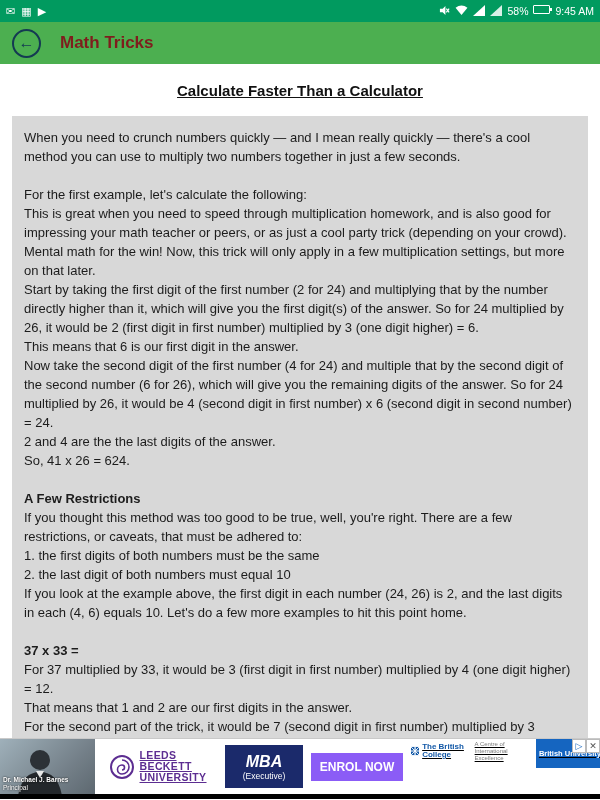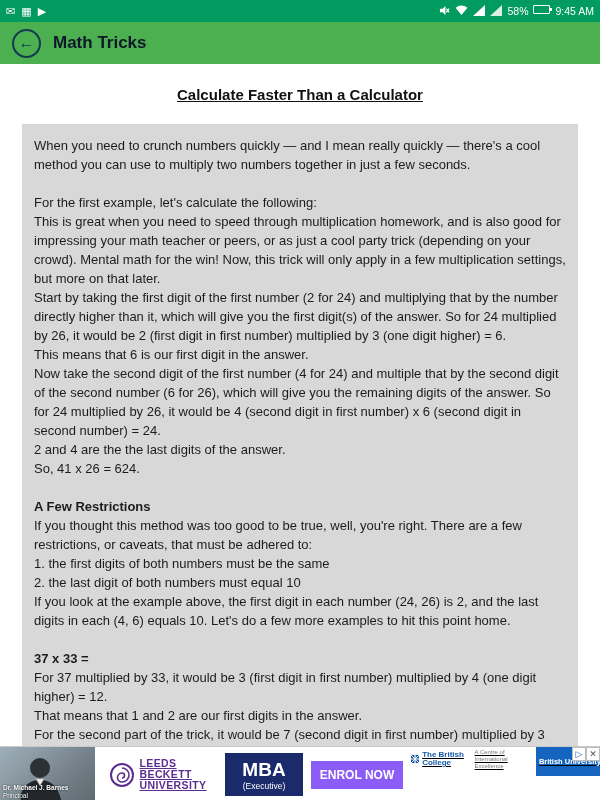--- a/index.html
+++ b/index.html
@@ -16,45 +16,45 @@
   .sb-right svg { display:block; }
   .battery { width:17px; height:9px; border:1px solid #fff; border-radius:1px; position:relative; padding:1px; }
   .battery:after { content:""; position:absolute; right:-3px; top:2px; width:2px; height:3px; background:#fff; }
   .battery-fill { height:100%; background:#fff; }
   .sb-text { font-size:10.5px; }
 
   
   .app-bar { height:42px; background:#4caf50; display:flex; align-items:center; padding:0 12px; flex:0 0 auto; }
   .back-btn { width:29px; height:29px; border-radius:50%; border:2px solid #143a52; background:transparent;
     color:#143a52; font-size:16px; font-weight:bold; cursor:pointer; display:flex; align-items:center; justify-content:center; }
-  .app-title { color:#0f172a; font-size:17px; font-weight:bold; margin-left:12px; }
-
-  
-  .title-area { height:60px; display:flex; align-items:center; justify-content:center; background:#fff; flex:0 0 auto; }
+  .app-title { color:#7f1d1d; font-size:17px; font-weight:bold; margin-left:19px; }
+
+  
+  .title-area { height:52px; display:flex; align-items:center; justify-content:center; background:#fff; flex:0 0 auto; }
   .article-title { font-size:15px; font-weight:bold; text-decoration:underline; color:#111; }
-  .article-wrap { padding:0 22px; background:#fff; height:622px; overflow:hidden; flex:0 0 auto; }
+  .article-wrap { padding:0 12px; background:#fff; height:622px; overflow:hidden; flex:0 0 auto; }
   .article-body { background:#d8d8d8; height:100%; padding:12px 12px; overflow:hidden;
     font-size:13px; line-height:19px; color:#1c1c1c; }
   .block { margin:0; }
   .block.gap { margin-top:19px; }
   .block.bold { font-weight:bold; }
 
   
   .ad { height:56px; background:#fff; border-top:1px solid #c9c9c9; display:flex; position:relative; flex:0 0 auto; }
   .ad-photo { width:95px; height:100%; position:relative; overflow:hidden;
     background:linear-gradient(135deg,#9fb0ba 0%,#77838c 60%,#5d6870 100%); flex:0 0 auto; }
   .ad-photo svg { position:absolute; bottom:-2px; left:10px; }
   .ad-photo-caption { position:absolute; left:3px; bottom:2px; color:#fff; font-size:6.5px; line-height:8px;
     text-shadow:0 0 2px #000; }
   .ad-photo-caption .cap-name { font-weight:bold; }
   .ad-leeds { width:128px; display:flex; align-items:center; justify-content:center; gap:5px; flex:0 0 auto; }
   .leeds-text { color:#5c2d91; font-weight:bold; font-size:10.5px; line-height:11px; width:70px; letter-spacing:.4px;text-decoration:underline; }
   .ad-mba { width:78px; background:#1b2a6b; color:#fff; display:flex; flex-direction:column; align-items:center;
     justify-content:center; margin:6px 2px; flex:0 0 auto; }
-  .mba-main { font-weight:bold; font-size:19px; }
+  .mba-main { font-weight:bold; font-size:16px;font-style:italic; }
   .mba-sub { font-size:8.5px; }
   .ad-cta { width:92px; height:28px; background:#8b5cf6; color:#fff; font-weight:bold; font-size:12px;
     display:flex; align-items:center; justify-content:center; align-self:center; margin:0 6px; cursor:pointer;
     text-decoration:none; flex:0 0 auto; }
   .ad-right { flex:1 1 auto; display:flex; flex-direction:row; overflow:hidden;text-decoration:underline; }
   .tbc-top { height:22px; background:#fff; display:flex; align-items:center; gap:3px; padding:2px 26px 0 2px; }
   .tbc-name { color:#1258a7; font-weight:bold; font-size:8px; line-height:8px; }
   .tbc-excellence { color:#7a7a7a; font-size:6px; line-height:7px; width:52px; }
   .tbc-band { height:29px; background:#1565c0; color:#fff; font-size:7.5px; font-weight:bold;
     display:flex; align-items:center; padding:0 3px; white-space:nowrap; }

